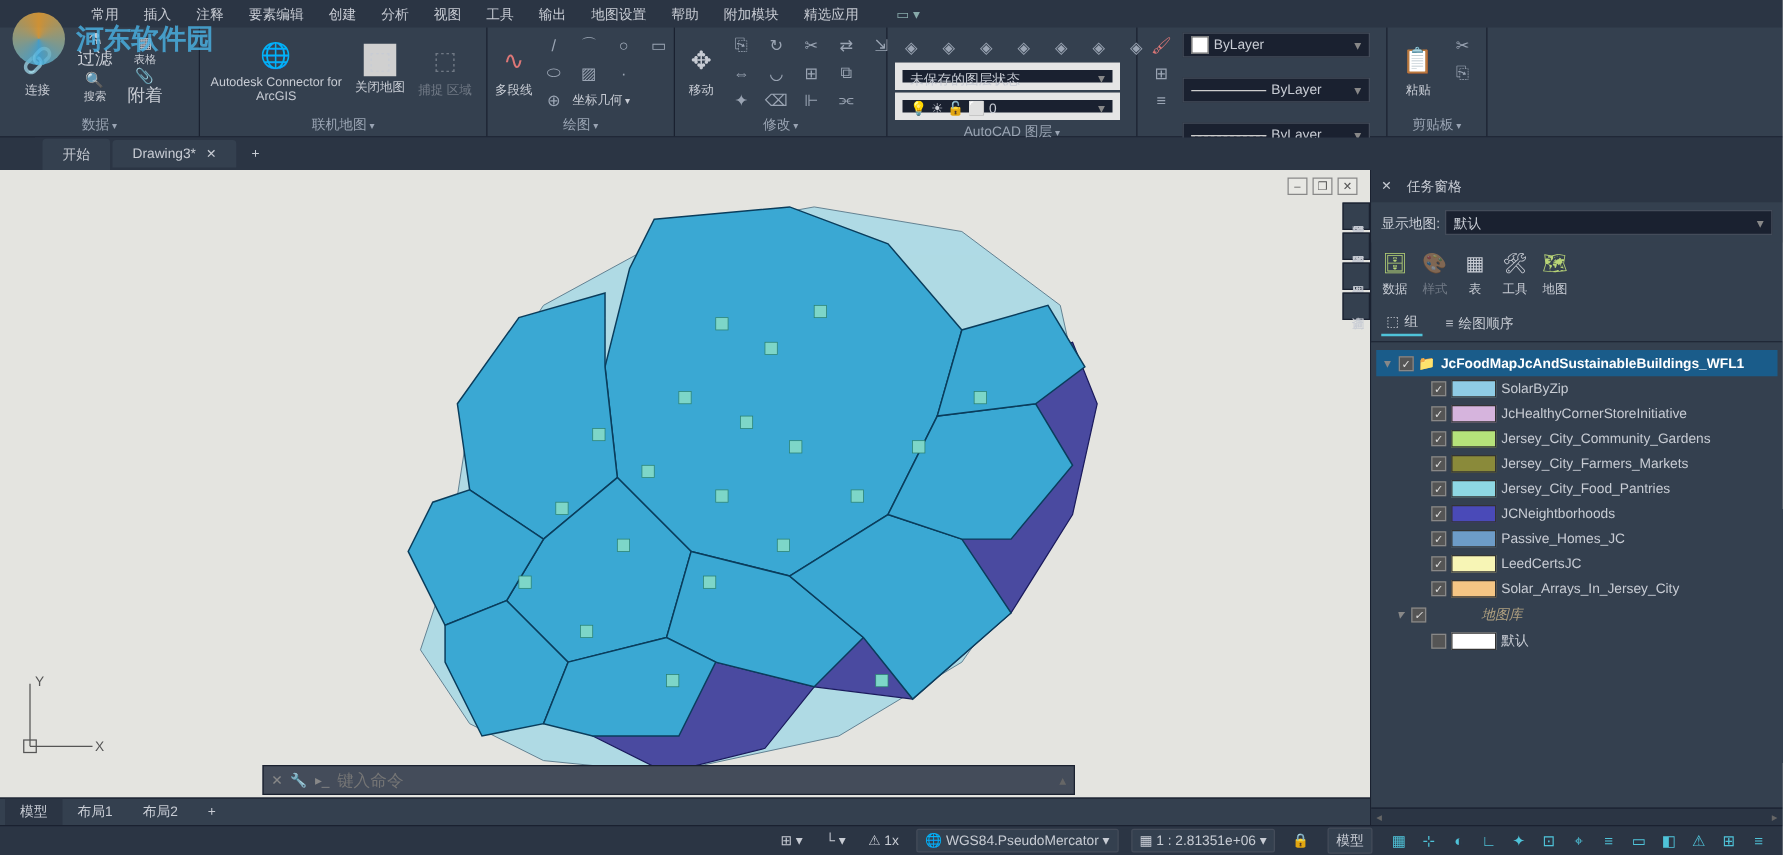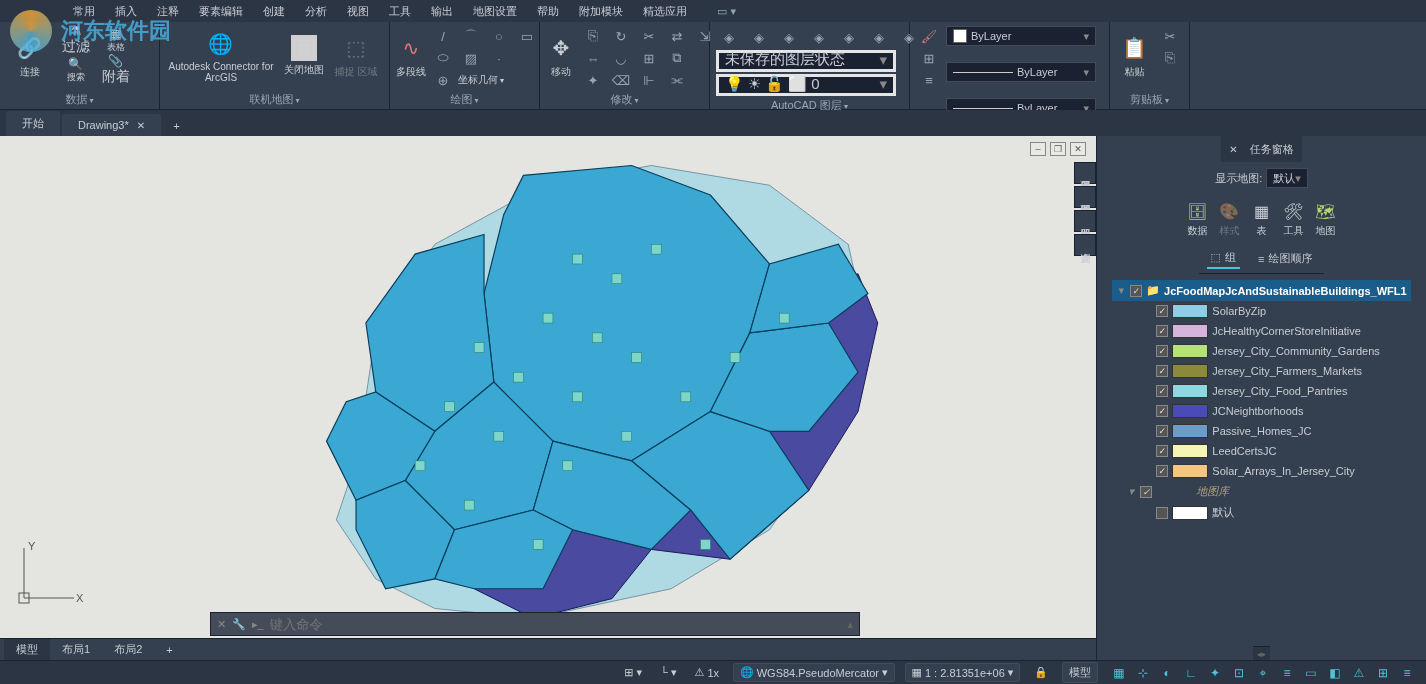--- a/index.html
+++ b/index.html
@@ -20,49 +20,49 @@
 .panel-body { flex: 1; display: flex; align-items: flex-start; gap: 4px; }
 .panel-title { text-align: center; color: #9aa4b3; font-size: 11px; padding-top: 2px; }
 .panel-title::after { content: " ▾"; font-size: 8px; }
 .bigbtn { display: flex; flex-direction: column; align-items: center; justify-content: center; width: 48px; height: 60px; font-size: 10px; text-align: center; color: #c8ccd4; }
 .bigbtn .icn { width: 30px; height: 30px; margin-bottom: 2px; display: flex; align-items: center; justify-content: center; font-size: 20px; }
 .col { display: flex; flex-direction: column; gap: 2px; }
 .smallbtn { width: 26px; height: 20px; display: flex; align-items: center; justify-content: center; color: #9aa4b3; font-size: 13px; }
 .disabled { opacity: 0.4; }
 
 .layer-row { display: flex; align-items: center; gap: 4px; height: 22px; }
-.layer-combo { width: 180px; height: 22px; background: #1a2130; border: 3px solid #e5e5e5; display: flex; align-items: flex-end; padding: 0 6px; font-size: 15px; color: #c8ccd4; justify-content: space-between; }
+.layer-combo { width: 180px; height: 22px; background: #1a2130; border: 6px solid #e5e5e5; display: flex; align-items: flex-start; padding: 0 6px; font-size: 11px; color: #c8ccd4; justify-content: space-between; }
 .layer-combo::after { content: "▾"; color: #888; }
 
 .prop-combo { width: 150px; height: 20px; background: #1a2130; border: 1px solid #444c5a; display: flex; align-items: center; padding: 0 6px; font-size: 11px; justify-content: space-between; }
 .prop-combo::after { content: "▾"; color: #888; }
 .prop-combo .swatch { width: 14px; height: 14px; border: 1px solid #666; margin-right: 4px; }
 .prop-combo .line-prev { width: 60px; height: 1px; background: #ccc; margin-right: 4px; }
 
-.doc-tabs { height: 26px; background: #2b3544; display: flex; align-items: flex-end; padding-left: 6px; gap: 2px; }
+.doc-tabs { height: 26px; background: #2b3544; display: flex; align-items: center; padding-left: 6px; gap: 2px; margin-left: 28px; }
 .doc-tab { padding: 5px 16px; background: #34404f; color: #c8ccd4; font-size: 11px; display: flex; align-items: center; gap: 8px; border-radius: 3px 3px 0 0; }
 .doc-tab.plus { background: transparent; padding: 4px 10px; }
 
 .workspace { flex: 1; display: flex; min-height: 0; }
 .canvas-area { flex: 1; display: flex; flex-direction: column; background: #e4e4e0; position: relative; }
 .canvas-controls { position: absolute; top: 6px; right: 10px; display: flex; gap: 4px; }
 .canvas-controls span { width: 16px; height: 14px; border: 1px solid #888; background: #e8e8e4; display: flex; align-items: center; justify-content: center; font-size: 9px; color: #555; }
 
 .map-svg { width: 100%; height: 100%; }
 .ucs { position: absolute; bottom: 50px; left: 14px; font-size: 11px; color: #555; }
 .ucs-line { stroke: #555; stroke-width: 1; fill: none; }
 
 .cmdline { position: absolute; bottom: 24px; left: 210px; width: 650px; height: 24px; background: #444c5a; display: flex; align-items: center; padding: 0 6px; gap: 6px; font-size: 11px; border: 1px solid #1a2130; }
 .cmdline input { flex: 1; background: transparent; border: none; color: #c4b5fd; outline: none; }
 
 .layout-tabs { height: 22px; background: #34404f; display: flex; align-items: center; padding-left: 4px; border-top: 1px solid #1a2130; }
 .layout-tab { padding: 3px 12px; color: #c8ccd4; font-size: 11px; }
 .layout-tab.active { background: #2b3544; }
 
-.task-pane { width: 330px; background: #34404f; border-left: 1px solid #1a2130; display: flex; flex-direction: column; align-items: center; }
+.task-pane { width: 330px; background: #34404f; border-left: 1px solid #1a2130; display: flex; flex-direction: column; }
 .tp-header { height: 26px; background: #2b3544; display: flex; align-items: center; padding: 0 8px; color: #c8ccd4; gap: 6px; }
 .tp-header::before { content: "✕"; font-size: 10px; margin-right: 6px; }
 .tp-disp { padding: 6px 8px; display: flex; align-items: center; gap: 4px; background: #34404f; }
 .tp-disp-combo { flex: 1; height: 20px; background: #1a2130; border: 1px solid #444c5a; display: flex; align-items: center; padding: 0 6px; justify-content: space-between; }
 .tp-disp-combo::after { content: "▾"; color: #888; }
 
 .tp-tools { padding: 6px 8px; display: flex; gap: 10px; }
 .tp-tool { display: flex; flex-direction: column; align-items: center; font-size: 10px; color: #c8ccd4; gap: 2px; }
 .tp-tool .icn2 { width: 22px; height: 22px; display: flex; align-items: center; justify-content: center; font-size: 16px; }
 

